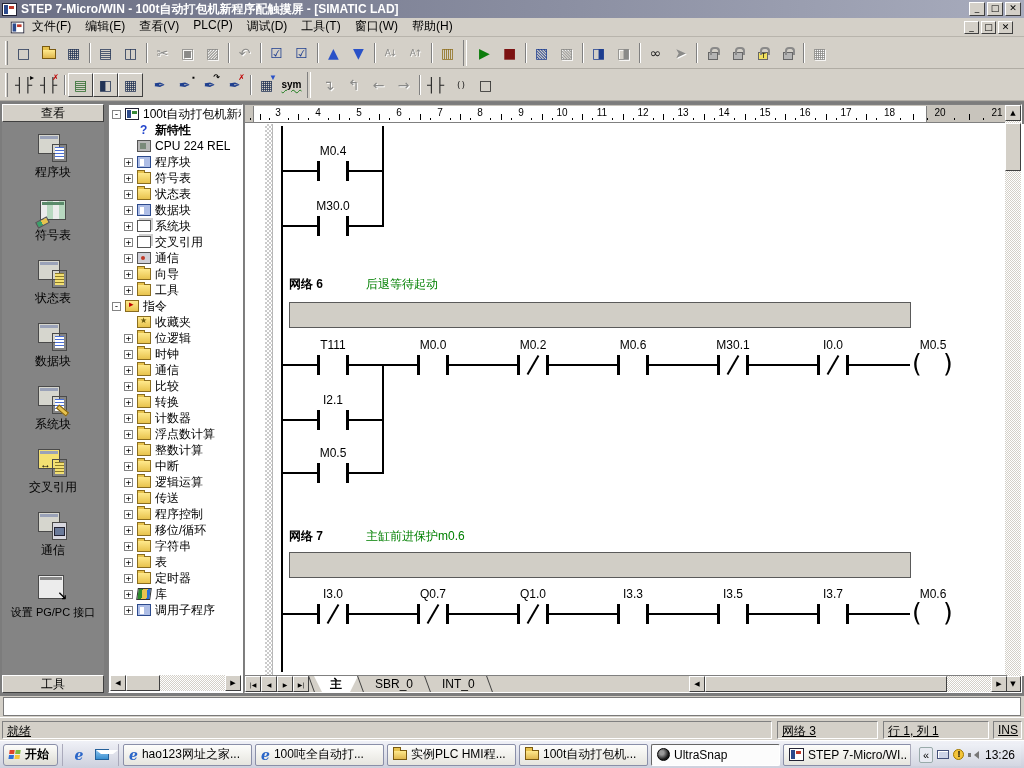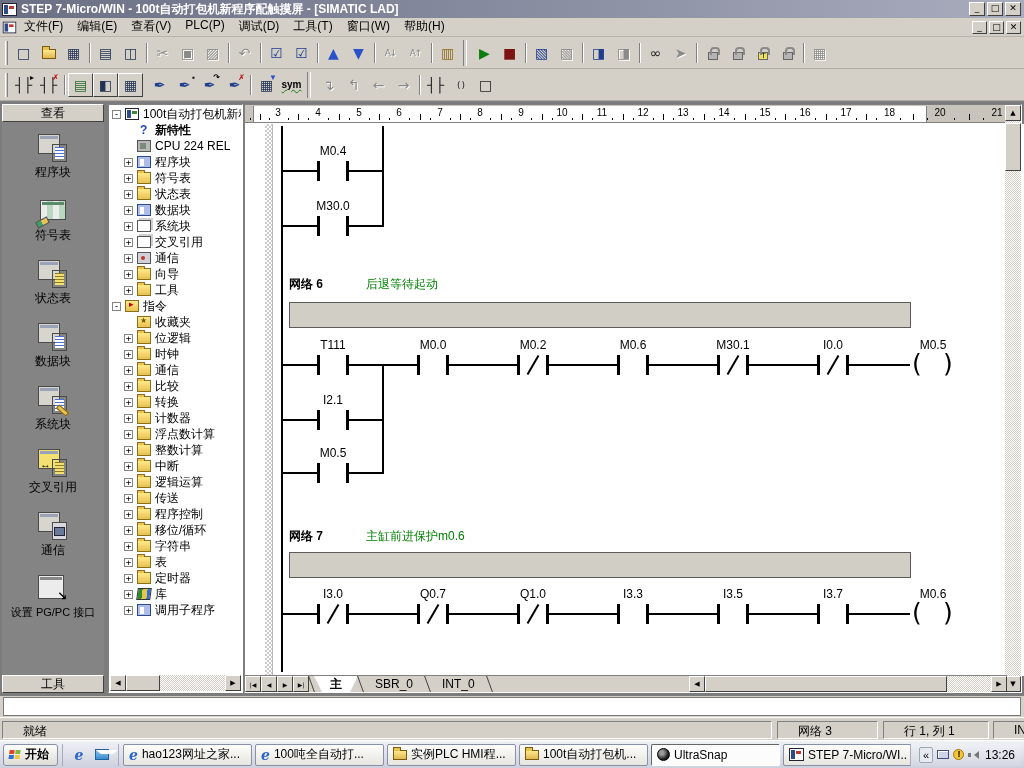--- a/index.html
+++ b/index.html
@@ -9,21 +9,21 @@
   
   .titlebar { position:absolute; left:0; top:0; width:1024px; height:18px;
     background:linear-gradient(90deg,#6b6f84,#8b8fa2 55%,#a8acbd); display:flex; align-items:center; padding:0 2px; }
   .title-text { color:#fff; font-weight:bold; font-size:12px; margin-left:4px; white-space:nowrap; overflow:hidden; flex:1; }
   .wbtns { display:flex; gap:2px; margin-right:1px; }
   .wbtn { width:16px; height:14px; background:#d4d0c8; border:1px solid; border-color:#fff #404040 #404040 #fff;
     font-size:9px; line-height:11px; text-align:center; font-family:"DejaVu Sans",sans-serif; }
   .wbtn.small { width:15px; height:13px; line-height:10px; }
 
   .menubar { position:absolute; left:0; top:18px; width:1024px; height:19px; background:#d4d0c8;
-    display:flex; align-items:center; padding:0 2px; border-bottom:1px solid #b8b4ac; }
+    display:flex; align-items:center; padding:0 10px; border-bottom:1px solid #b8b4ac; }
   .mi { padding:1px 7px 2px 7px; white-space:nowrap; }
 
   .toolbar { position:absolute; left:0; width:1024px; height:32px; background:#d4d0c8; display:flex; align-items:center; padding:0 2px; border-bottom:1px solid #b0aca4; }
   #tb1 { top:37px; } #tb2 { top:69px; }
   .tb-handle { width:3px; height:24px; border-left:1px solid #fff; border-right:1px solid #808080; margin:0 3px; }
   .tbtn { width:25px; height:24px; display:flex; align-items:center; justify-content:center; position:relative; background:#d4d0c8; }
   .tbtn.boxed { border:1px solid; border-color:#fff #404040 #404040 #fff; }
   .tbtn .glyph { font-size:14px; line-height:14px; font-family:"DejaVu Sans",sans-serif; }
   .tbtn .glyph.small { font-size:9px; letter-spacing:-1px; }
   .tbtn .glyph.disabled { color:#8a8a88; text-shadow:1px 1px 0 #fff; }
@@ -139,21 +139,21 @@
   .dtab { padding:0 12px; line-height:16px; white-space:nowrap; }
   .dtab.active { background:#fff; font-weight:bold; clip-path:polygon(0 0,100% 0,calc(100% - 8px) 100%,8px 100%); padding:0 16px; }
   .hscroll { margin-left:auto; width:318px; display:flex;
     background:conic-gradient(#fff 25%,#d4d0c8 0 50%,#fff 0 75%,#d4d0c8 0); background-size:2px 2px; }
   .hscroll .thumb { width:242px; }
   .hscroll .cbtn:last-child { margin-left:auto; }
 
   
   .outstrip { position:absolute; left:3px; top:697px; width:1018px; height:19px; background:#fff; border:1px solid #7a7a7a; }
   .statusbar { position:absolute; left:0; top:717px; width:1024px; height:23px; background:#d4d0c8; border-top:1px solid #fff; }
-  .sp { position:absolute; top:3px; height:18px; border:1px solid; border-color:#808080 #fff #fff #808080; padding:1px 20px; white-space:nowrap; overflow:hidden; }
+  .sp { position:absolute; top:3px; height:18px; border:1px solid; border-color:#808080 #fff #fff #808080; padding:1px 4px; white-space:nowrap; overflow:hidden;text-decoration:underline; }
   .sp1 { left:2px; width:770px; } .sp2 { left:777px; width:101px; } .sp3 { left:883px; width:106px; } .sp4 { left:993px; width:29px; }
 
   
   .taskbar { position:absolute; left:0; top:740px; width:1024px; height:28px; background:linear-gradient(#f0f1f7,#cdd0dd); border-top:1px solid #fff; display:flex; align-items:center; padding:0 3px; }
   .startbtn { height:22px; display:flex; align-items:center; gap:4px; padding:0 8px 0 5px; background:linear-gradient(#fdfdfb,#dddcd4); border:1px solid #8a8fa8; border-radius:3px; font-weight:bold; flex:none; }
   .flag { width:12px; height:10px; transform:skewX(-8deg); flex:none;
     background:linear-gradient(#e0442a,#e0442a) 0 0/5px 4px no-repeat, linear-gradient(#7fba3d,#7fba3d) 6px 0/5px 4px no-repeat,
     linear-gradient(#2f6fd6,#2f6fd6) 0 5px/5px 4px no-repeat, linear-gradient(#f5c53a,#f5c53a) 6px 5px/5px 4px no-repeat; }
   .ql { display:flex; align-items:center; margin:0 4px; gap:3px; border-left:1px solid #aab; border-right:1px solid #aab; padding:0 6px; height:22px; }
   .qlbtn { width:20px; height:20px; display:flex; align-items:center; justify-content:center; }

